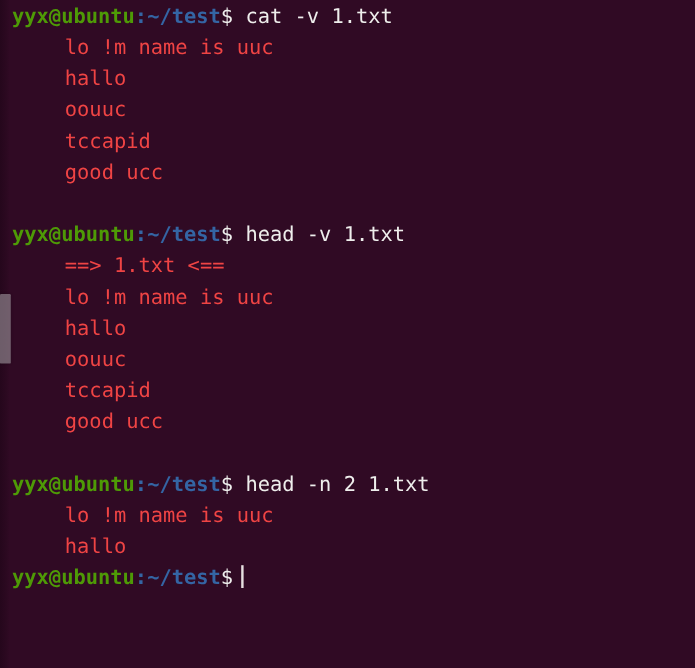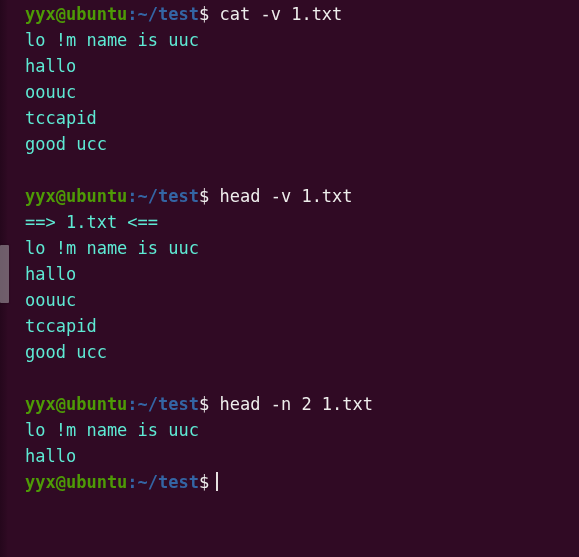--- a/index.html
+++ b/index.html
@@ -38,36 +38,36 @@
     position: absolute;
     left: 0;
     width: 9px;
     border-radius: 1px;
     background: #9a9299;
     opacity: .62;
     box-shadow: 0 0 2px rgba(0,0,0,.5);
   }
   .screen {
     position: absolute;
-    left: 25px;
+    left: 10px;
     top: 1px;
     right: 0;
     white-space: pre;
   }
   .line {
     height: 26px;
     white-space: pre;
     color: #e8e3e3;
   }
   .line.blank { color: transparent; }
   .u  { color: #4e9a06; font-weight: bold; }   
   .sep{ color: #3465a4; font-weight: bold; }   
   .p  { color: #3465a4; font-weight: bold; }   
   .d  { color: #eeeeec; }                      
-  .out{ color: #5eead4; }
+  .out{ color: #ef4444; margin-left: 44px; }
   .cursor {
     display: inline-block;
     width: 2px;
     height: 19px;
     background: #e6e0e0;
     vertical-align: -3px;
     margin-left: 7px;
   }
   .watermark {
     position: absolute;

